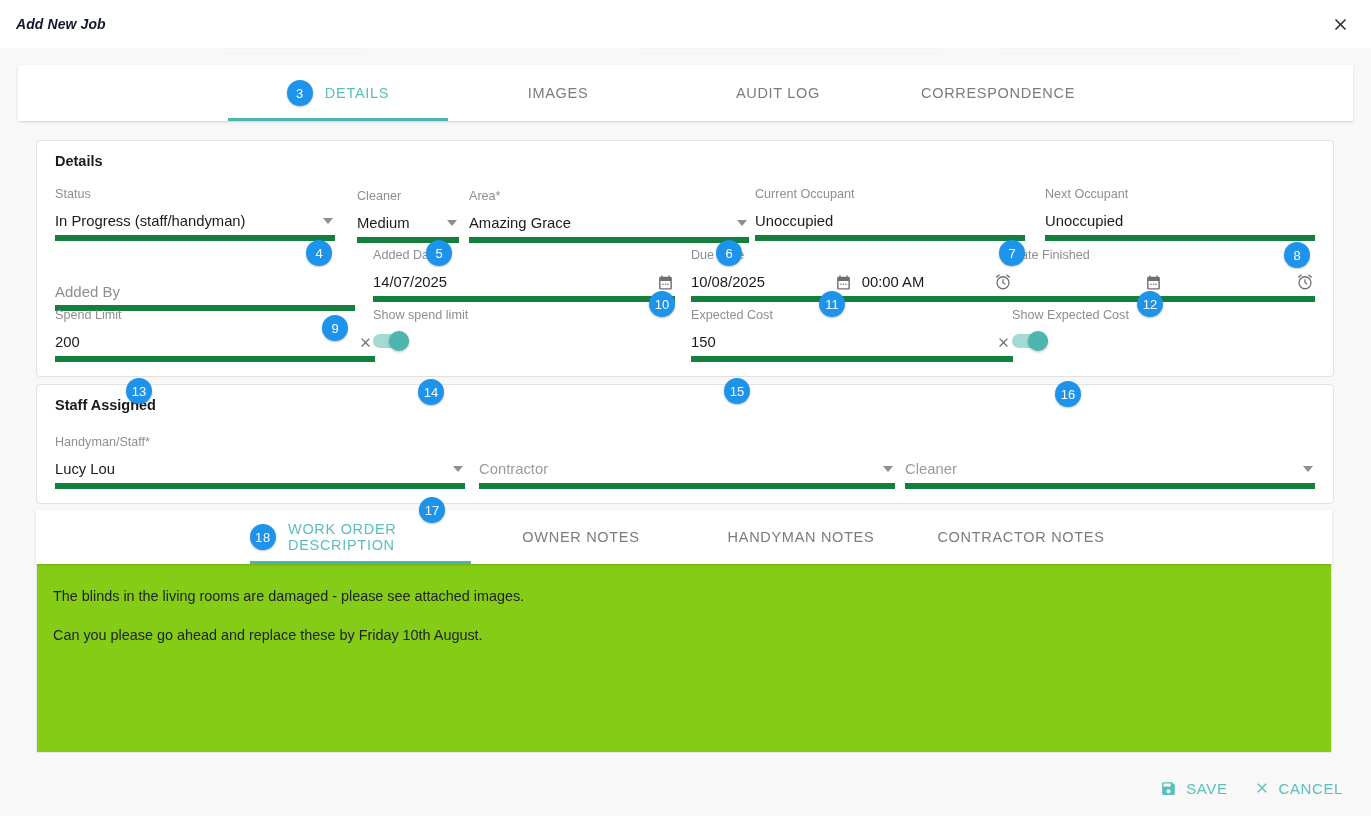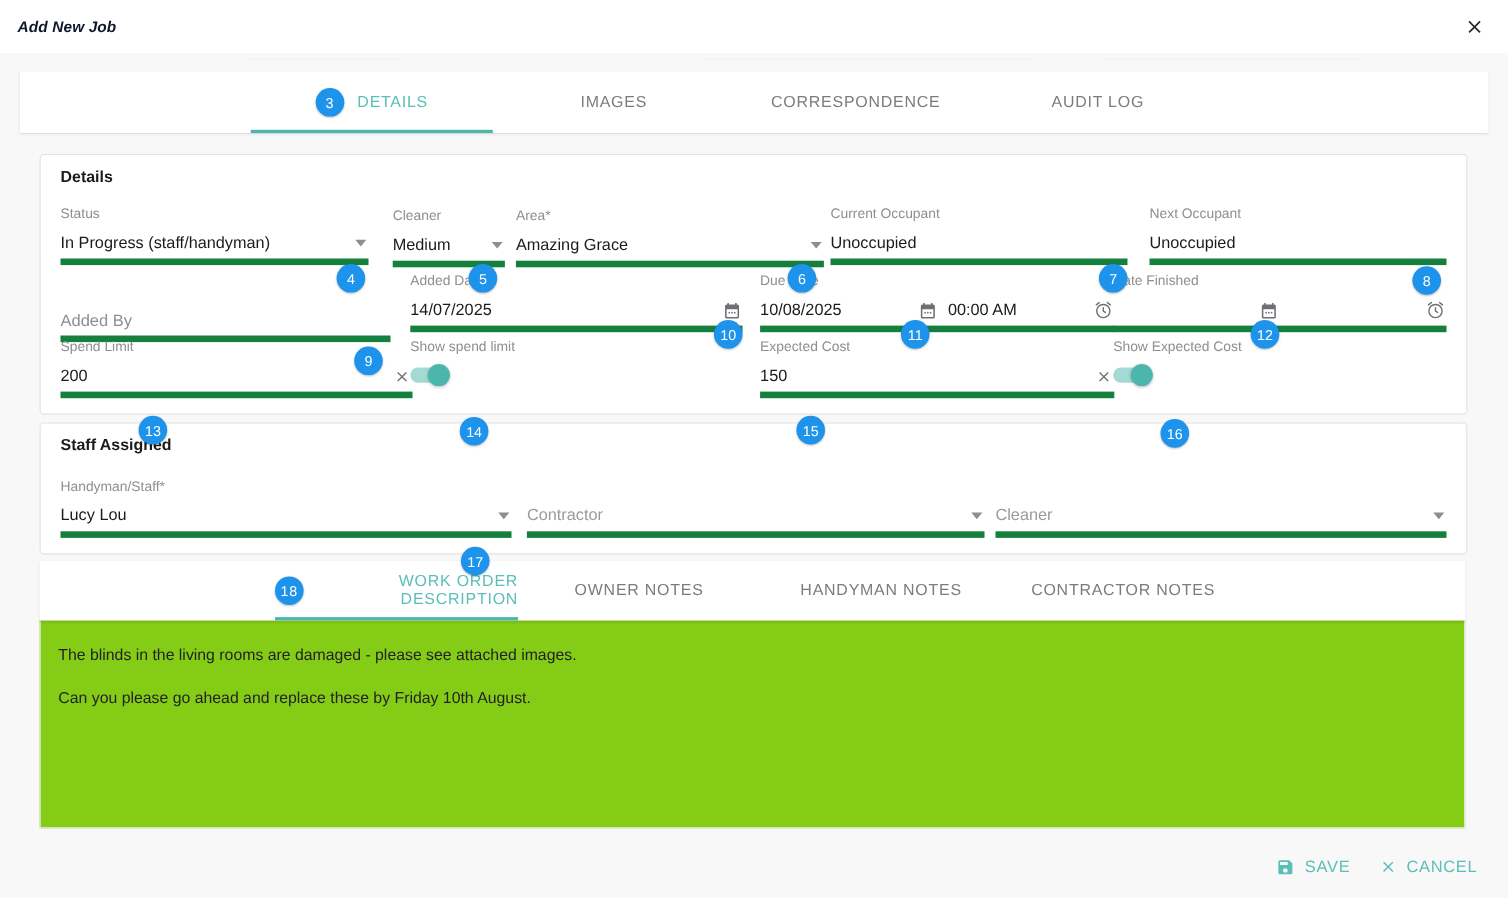--- a/index.html
+++ b/index.html
@@ -194,25 +194,25 @@
         <span class="badge">3</span>
         <span>DETAILS</span>
         <span class="underline"></span>
       </div>
 
       <div class="tab" style="width:220px;flex:0 0 220px;">
         <span>IMAGES</span>
       </div>
 
       <div class="tab" style="width:220px;flex:0 0 220px;">
+        <span>AUDIT LOG</span>
+      </div>
+
+      <div class="tab" style="width:220px;flex:0 0 220px;">
         <span>CORRESPONDENCE</span>
-      </div>
-
-      <div class="tab" style="width:220px;flex:0 0 220px;">
-        <span>AUDIT LOG</span>
       </div>
 
       <div class="tab spacer"></div>
     </div>
 
     <div class="card" style="left:36px;top:92px;width:1296px;height:235px;">
       <div class="card-title">Details</div>
 
       <div class="field" style="left:18px;top:46px;width:280px;">
         <span class="fl">Status</span>
@@ -411,21 +411,21 @@
         </div>
       </div>
     </div>
 
     <span class="badge abs" style="left:419px;top:449px;">17</span>
 
     <div class="notes-wrap" style="left:36px;top:462px;width:1296px;">
       <div class="notes-tabs" id="notetabs">
         <div class="tab spacer" style="width:214px;flex:0 0 214px;"></div>
 
-        <div class="tab active" style="width:221px;flex:0 0 221px;text-align:right;">
+        <div class="tab active" style="width:221px;flex:0 0 221px;">
           <span class="badge">18</span>
           <span>WORK ORDER DESCRIPTION</span>
           <span class="underline"></span>
         </div>
 
         <div class="tab" style="width:220px;flex:0 0 220px;">
           <span>OWNER NOTES</span>
         </div>
 
         <div class="tab" style="width:220px;flex:0 0 220px;">

